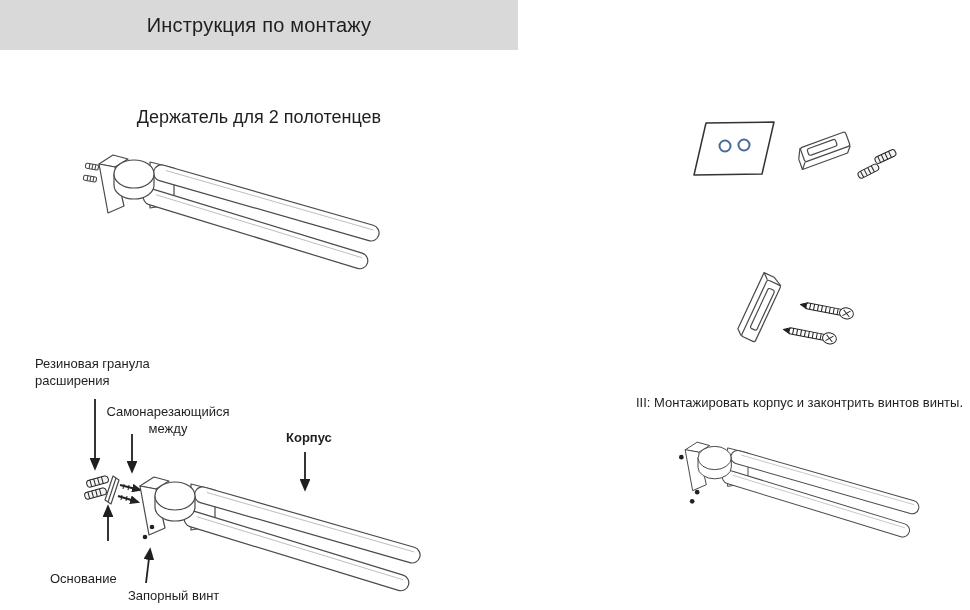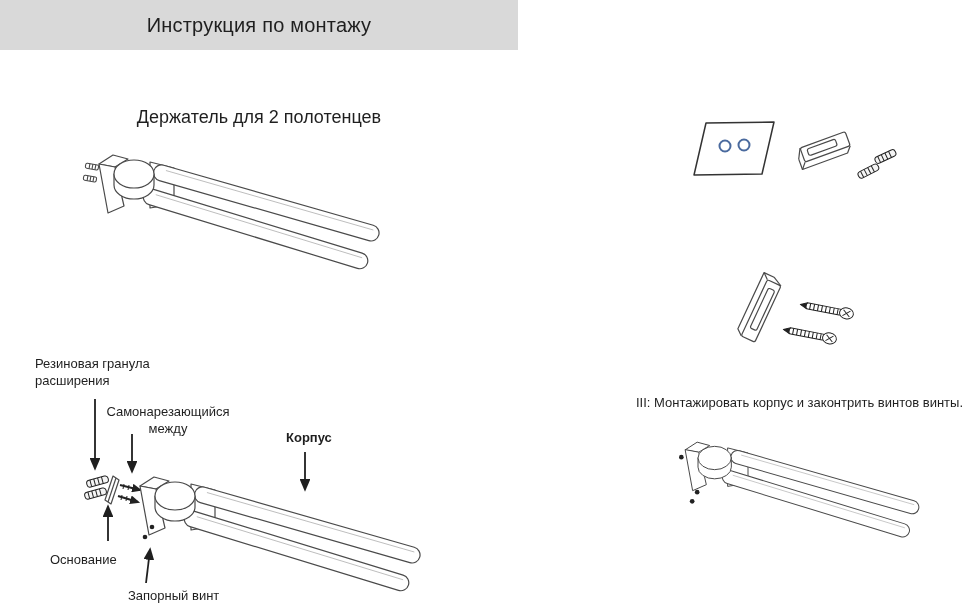--- a/index.html
+++ b/index.html
@@ -6,21 +6,21 @@
   .page{position:relative;width:970px;height:610px;background:#ffffff;overflow:hidden;
         font-family:"Liberation Sans", sans-serif;color:#1f1f1f;}
   .titlebar{position:absolute;left:0;top:0;width:518px;height:50px;background:#d9d9d9;
             display:flex;align-items:center;justify-content:center;}
   .title{font-size:20px;font-weight:400;margin:0;letter-spacing:.2px;color:#1f1f1f;}
   .subtitle{position:absolute;left:0;top:60px;width:518px;text-align:center;font-size:18px;margin-top:47px;}
   .lbl{position:absolute;font-size:13px;line-height:1.3;white-space:pre-line;}
   #lbl-granule{left:35px;top:356px;}
   #lbl-screw{left:106px;top:404px;width:124px;text-align:center;}
   #lbl-korpus{left:286px;top:430px;font-weight:bold;}
-  #lbl-base{left:50px;top:552px;}
+  #lbl-base{left:50px;top:571px;}
   #lbl-locking{left:128px;top:588px;}
   .step{position:absolute;font-size:13px;line-height:1.5;margin:0;}
   #step-1{left:624px;top:15px;width:340px;text-align:center;}
   #step-2{left:640px;top:219px;width:324px;text-align:left;}
   #step-3{left:636px;top:393px;width:332px;text-align:left;}
   svg.fig{position:absolute;overflow:visible;}
   .arrows{position:absolute;left:0;top:350px;pointer-events:none;}
 </style>
 </head>
 <body>

